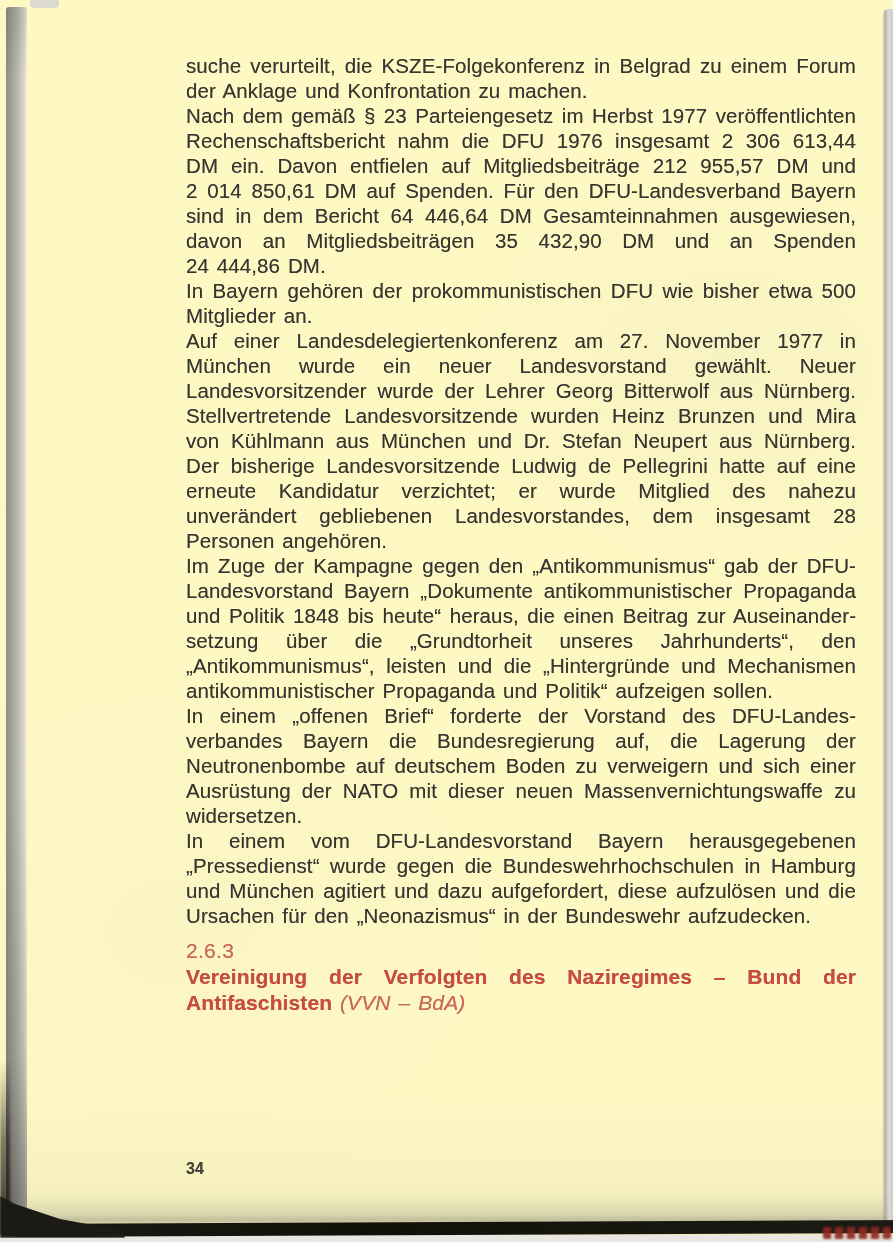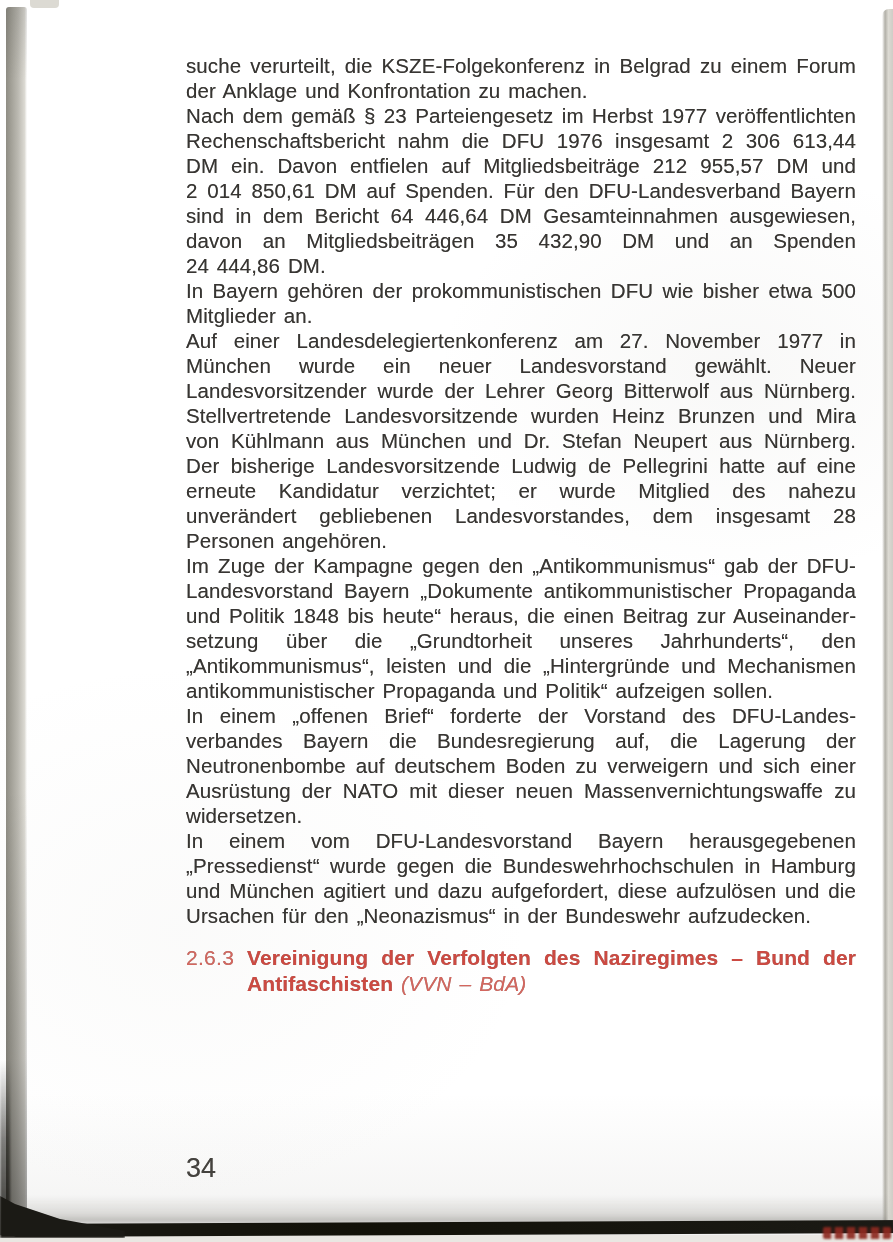--- a/index.html
+++ b/index.html
@@ -1,19 +1,19 @@
 <!DOCTYPE html>
 <html style="--red: #cc4a42; --red-light: #d4665e; --ink: #373532;"><head>
 <meta charset="utf-8">
 <style>
   html,body{margin:0;padding:0;background:#e8e6e2;}
   .scan{
     position:relative;
     width:893px;height:1242px;
-    background:#ffffff;
+    background:#fef9c3;
     overflow:hidden;
     font-family:"Liberation Sans","DejaVu Sans",sans-serif;
   }
   
   .scan::before{
     content:"";position:absolute;inset:0;pointer-events:none;
     background:
       radial-gradient(420px 300px at 82% 30%, rgba(190,188,180,0.10), rgba(0,0,0,0) 70%),
       radial-gradient(500px 380px at 20% 75%, rgba(200,198,190,0.08), rgba(0,0,0,0) 70%),
       linear-gradient(180deg, rgba(0,0,0,0) 88%, rgba(120,118,110,0.10) 100%);
@@ -48,36 +48,37 @@
     position:absolute;left:186px;top:53px;width:670px;
     color:var(--ink,#373532);
     font-size:20.5px;line-height:25px;
     text-align:justify;
     letter-spacing:0.1px;word-spacing:2px;
     text-shadow:0 0 0.4px rgba(55,53,50,0.55);
   }
   .text-block p{margin:0;}
   .text-block b{font-weight:normal;}
   .section-heading{
-    display:flex;margin-top:17px;
+    display:flex;margin-top:10px;
     color:var(--red,#cc4a42);
-    font-size:21px;line-height:26px;
+    font-size:21px;line-height:26px;flex-direction:column;
   }
   .section-heading .num{
     flex:none;width:61px;font-weight:normal;
     color:var(--red-light,#d4665e);
     text-align:left;letter-spacing:0.3px;
   }
   .section-heading .title{flex:1;text-align:justify;}
   .section-heading .title b{font-weight:bold;}
   .section-heading .title .reg{font-weight:normal;color:var(--red-light,#d4665e);font-style:italic;}
   .page-number{
     position:absolute;left:186px;top:1156px;
-    color:#44423e;font-size:27px;line-height:25px;
+    color:#44423e;font-size:16px;line-height:25px;
     text-shadow:0 0 0.4px rgba(55,53,50,0.5);
+    font-weight:bold;
   }
   
   .bottom-shadow{
     position:absolute;left:22px;right:6px;top:1196px;height:27px;
     background:linear-gradient(180deg, rgba(150,148,140,0) 0%, rgba(150,148,140,0.28) 70%, rgba(100,98,92,0.45) 100%);
     filter:blur(2px);
   }
   .bottom-band{
     position:absolute;left:14px;top:1222px;width:879px;height:13px;
     background:linear-gradient(90deg, #1a1914 0%, #121108 40%, #1b1a15 100%);

